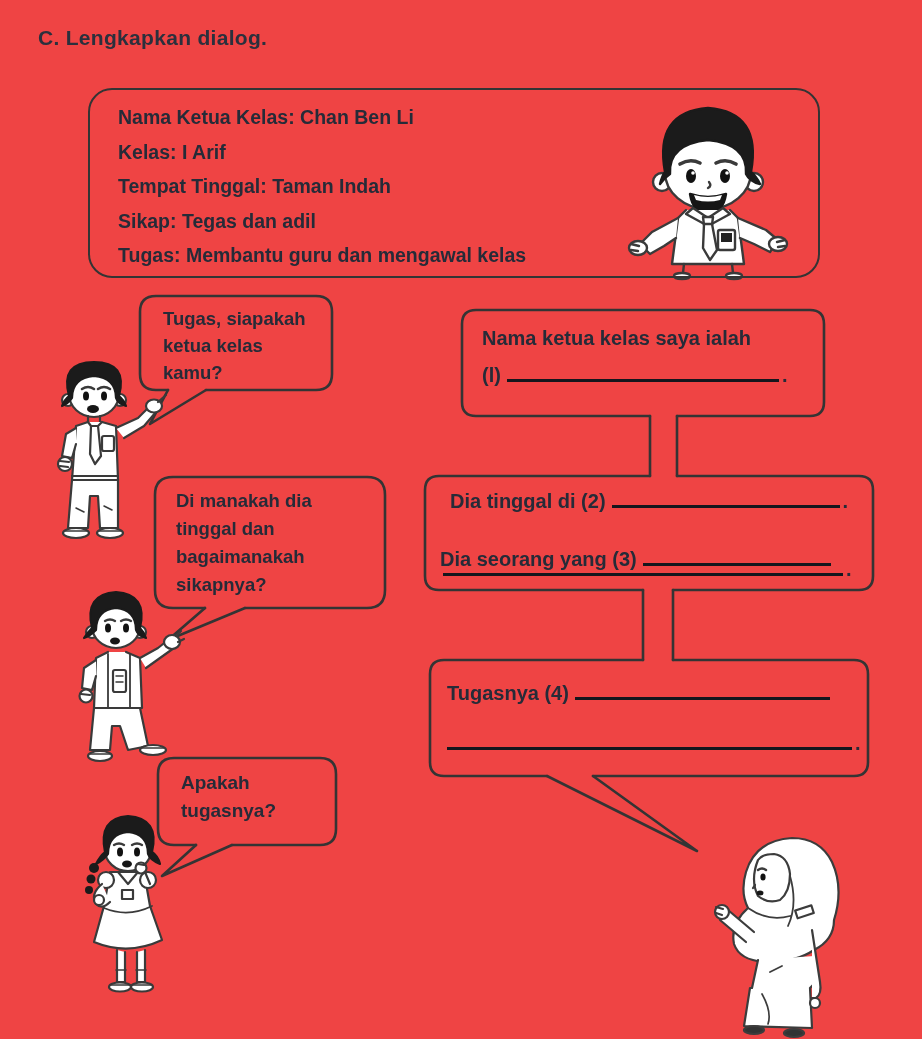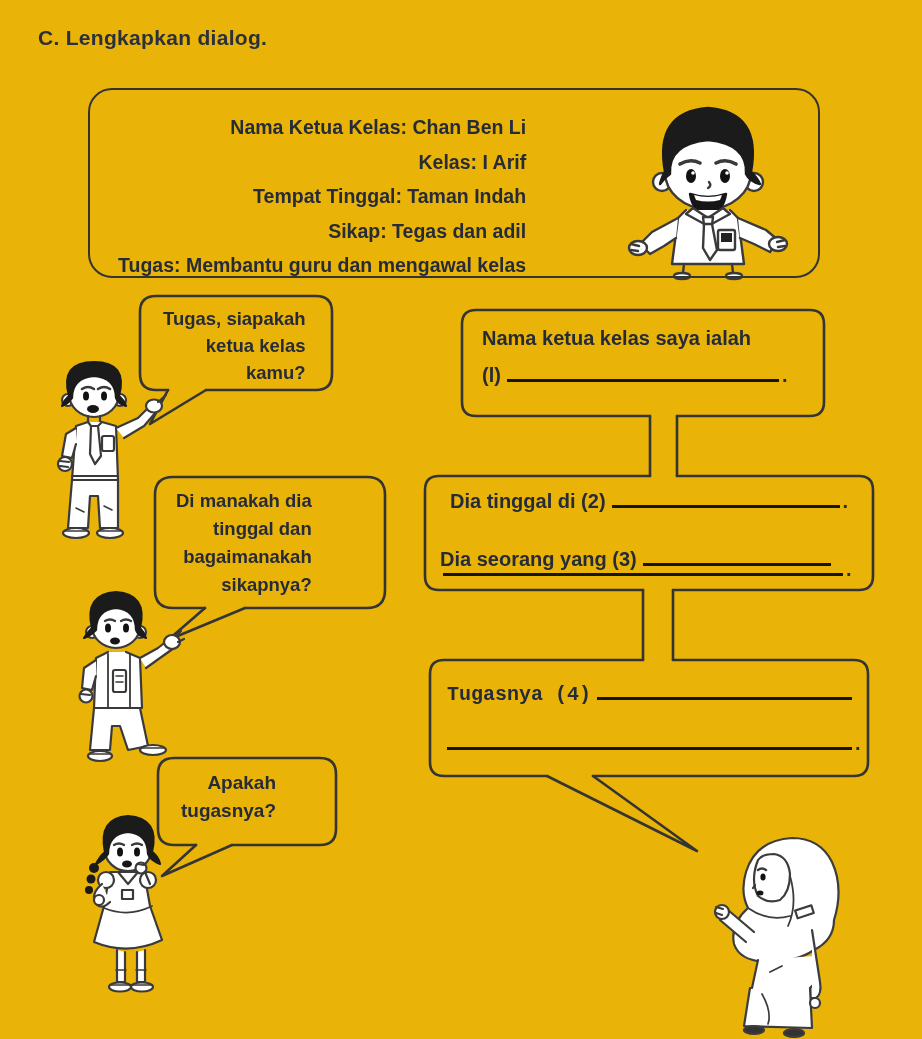--- a/index.html
+++ b/index.html
@@ -1,28 +1,28 @@
 <!DOCTYPE html>
 <html><head>
 <meta charset="utf-8">
 <style>
   html,body{margin:0;padding:0;background:#ffffff;}
   .page{
-    position:relative;width:922px;height:1039px;background:#eab308;overflow:hidden;
-    font-family:"Liberation Sans", sans-serif;color:#262b38;text-align:right;
+    position:relative;width:922px;height:1039px;background:#ef4444;overflow:hidden;
+    font-family:"Liberation Sans", sans-serif;color:#262b38;
   }
   .abs{position:absolute;}
   svg{display:block;}
   .lineart{position:absolute;left:0;top:0;pointer-events:none;}
   .heading{font-size:21px;font-weight:bold;letter-spacing:.3px;color:#2b303d;}
   .info-card{
     left:88px;top:88px;width:732px;height:190px;border:2.6px solid #343434;border-radius:24px;
     box-sizing:border-box;background:transparent;
   }
-  .info-lines{left:118px;top:110px;font-size:19.5px;font-weight:bold;line-height:34.5px;white-space:nowrap;}
+  .info-lines{left:118px;top:100px;font-size:19.5px;font-weight:bold;line-height:34.5px;white-space:nowrap;}
   .bubble-text{font-weight:bold;color:#262b38;}
   .bt1{left:163px;top:305px;font-size:18.5px;line-height:27px;}
   .bt2{left:176px;top:487px;font-size:18.5px;line-height:28px;}
   .bt3{left:181px;top:769px;font-size:19px;line-height:28px;}
   .boxtext{font-size:20px;font-weight:bold;color:#262b38;white-space:nowrap;}
   .blank{display:inline-block;border-bottom:3px solid #15161d;height:.85em;margin:0 3px 0 6px;vertical-align:baseline;}
 </style>
 </head>
 <body>
 
@@ -233,20 +233,20 @@
   <div class="abs boxtext" style="left:450px;top:488px;">
     <span>Dia tinggal di (2)</span><span class="blank" style="width:228px;"></span><span>.</span>
   </div>
   <div class="abs boxtext" style="left:440px;top:522px;margin-top:24px;">
     <span>Dia seorang yang (3)</span><span class="blank" style="width:188px;"></span>
   </div>
   <div class="abs boxtext" style="left:443px;top:556px;">
     <span class="blank" style="width:400px;margin-left:0;"></span><span>.</span>
   </div>
 
-  <div class="abs boxtext" style="left:447px;top:680px;font-family:Liberation Mono, monospace;">
+  <div class="abs boxtext" style="left:447px;top:680px;">
     <span>Tugasnya (4)</span><span class="blank" style="width:255px;"></span>
   </div>
   <div class="abs boxtext" style="left:447px;top:730px;">
     <span class="blank" style="width:405px;margin-left:0;"></span><span>.</span>
   </div>
 
 </div>
 
 </body></html>

